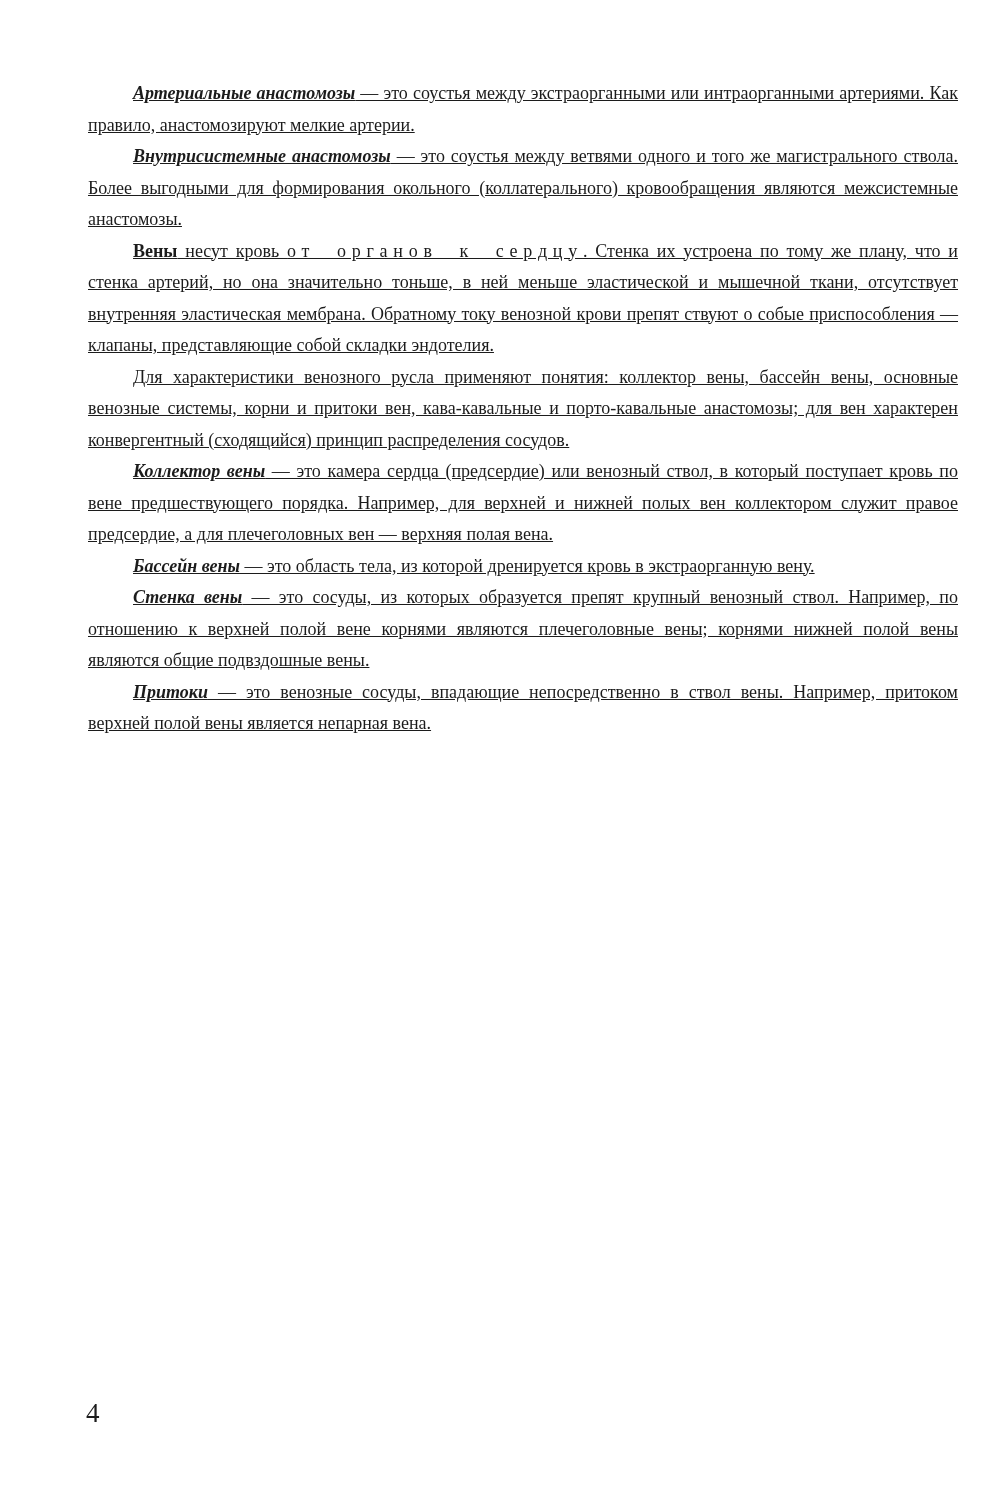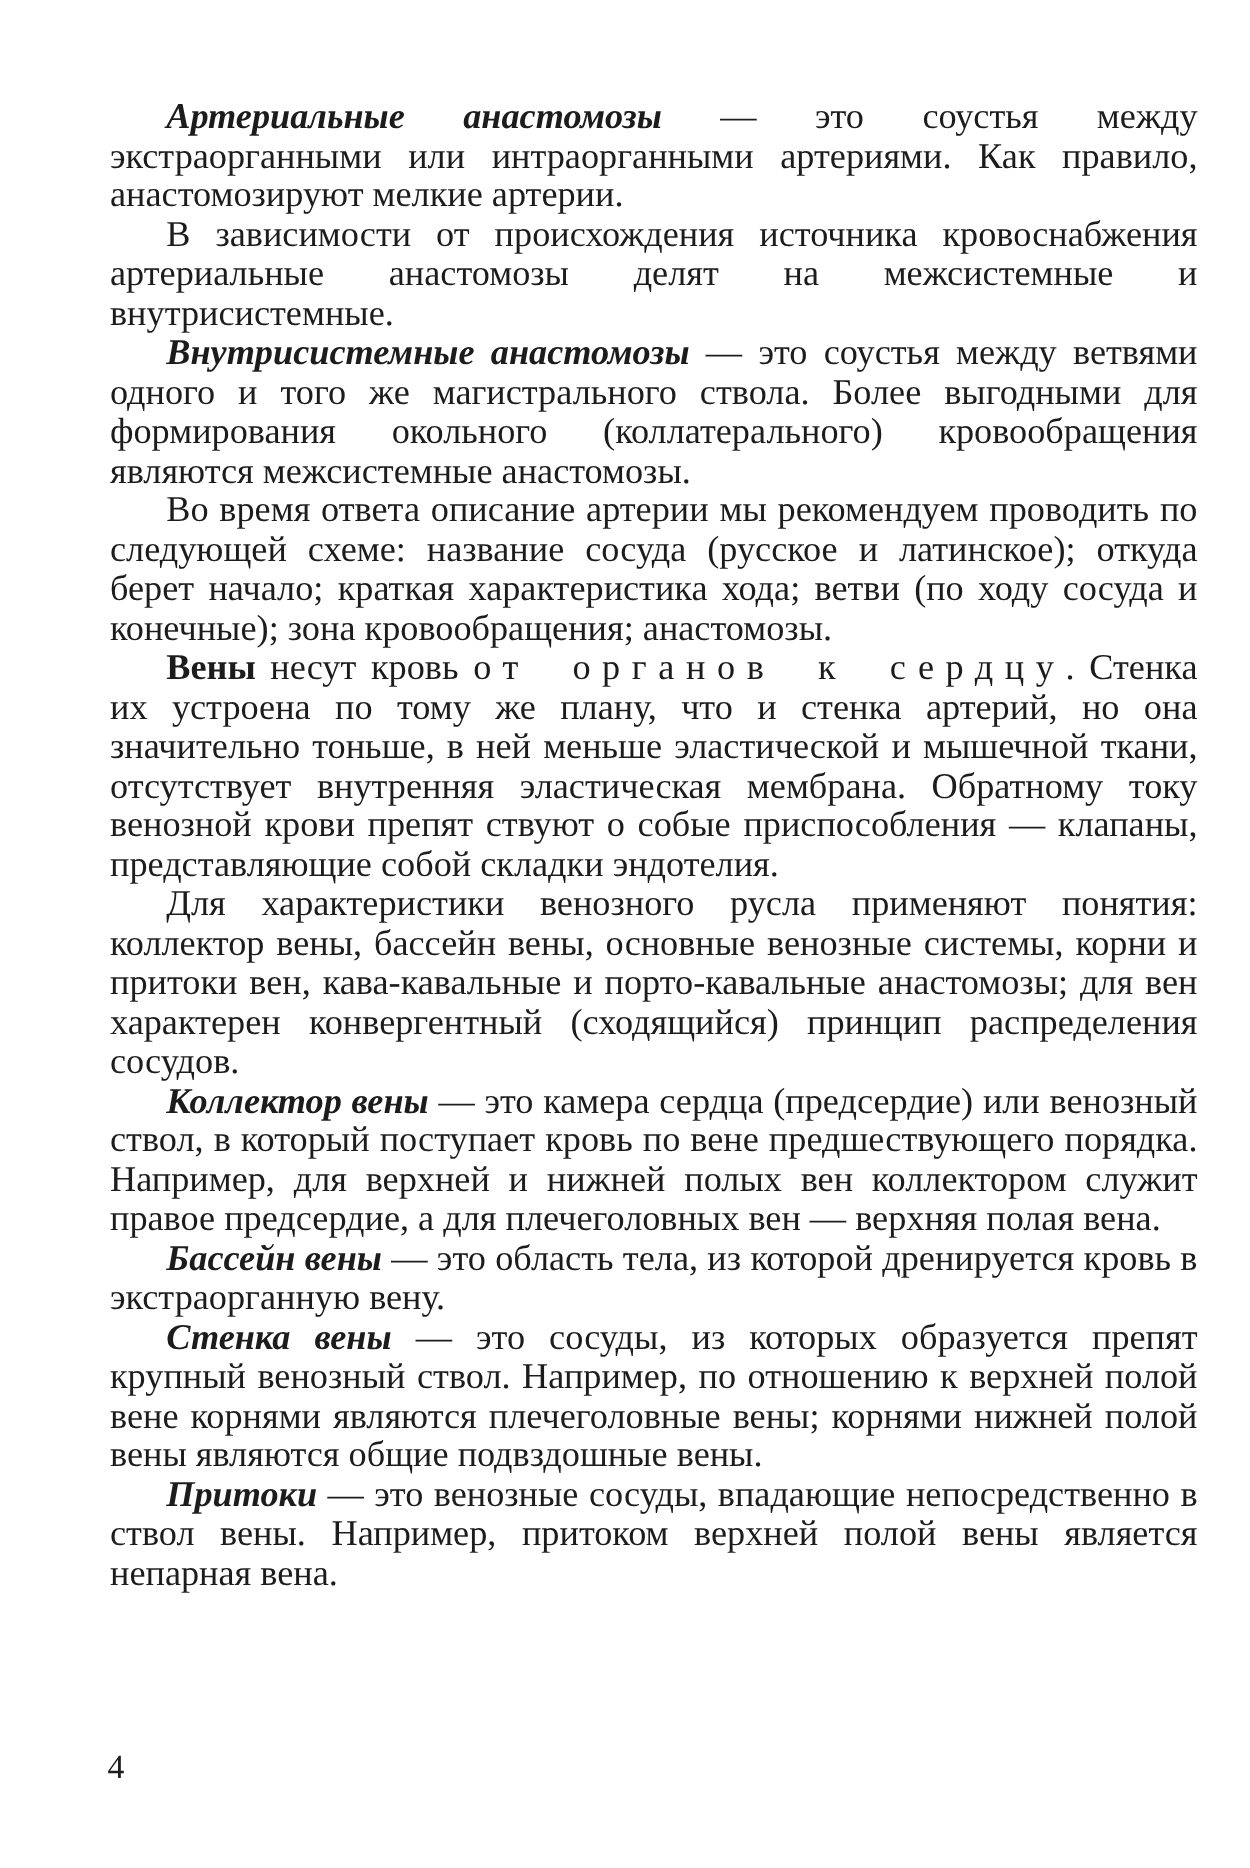--- a/index.html
+++ b/index.html
@@ -13,23 +13,24 @@
     height: 1494px;
     font-family: "Liberation Serif", serif;
     color: #1c1c1c;
     overflow: hidden;
   }
   .page-text {
     position: absolute;
     left: 88px;
     top: 78px;
     width: 870px;
-    font-size: 29px;
+    font-size: 18px;
     line-height: 31.5px;
     text-align: justify;
+    text-decoration: underline;
   }
   p.para {
     margin: 0;
     padding: 0;
     text-indent: 45px;
   }
   .bi {
     font-weight: bold;
     font-style: italic;
   }
@@ -48,26 +49,24 @@
     line-height: 31px;
   }
 </style>
 </head>
 <body>
 
 <main class="page-text">
 
   <p class="para"><span class="bi">Артериальные анастомозы</span><span> — это соустья между экстраорганными или интраорганными артериями. Как правило, анастомозируют мелкие артерии.</span></p>
 
-  <p class="para"><span>В зависимости от происхождения источника кровоснабжения артериальные анастомозы делят на межсистемные и внутрисистемные.</span></p>
 
 
   <p class="para"><span class="bi">Внутрисистемные анастомозы</span><span> — это соустья между ветвями одного и того же магистрального ствола. Более выгодными для формирования окольного (коллатерального) кровообращения являются межсистемные анастомозы.</span></p>
 
-  <p class="para"><span>Во время ответа описание артерии мы рекомендуем проводить по следующей схеме: название сосуда (русское и латинское); откуда берет начало; краткая характеристика хода; ветви (по ходу сосуда и конечные); зона кровообращения; анастомозы.</span></p>
 
   <p class="para"><span class="b">Вены</span><span> несут кровь </span><span class="sp">от органов к сердцу</span><span>. Стенка их устроена по тому же плану, что и стенка артерий, но она значительно тоньше, в ней меньше эластической и мышечной ткани, отсутствует внутренняя эластическая мембрана. Обратному току венозной крови препят ствуют о собые приспособления — клапаны, представляющие собой складки эндотелия.</span></p>
 
   <p class="para"><span>Для характеристики венозного русла применяют понятия: коллектор вены, бассейн вены, основные венозные системы, корни и притоки вен, кава-кавальные и порто-кавальные анастомозы; для вен характерен конвергентный (сходящийся) принцип распределения сосудов.</span></p>
 
   <p class="para"><span class="bi">Коллектор вены</span><span> — это камера сердца (предсердие) или венозный ствол, в который поступает кровь по вене предшествующего порядка. Например, для верхней и нижней полых вен коллектором служит правое предсердие, а для плечеголовных вен — верхняя полая вена.</span></p>
 
   <p class="para"><span class="bi">Бассейн вены</span><span> — это область тела, из которой дренируется кровь в экстраорганную вену.</span></p>
 
 

